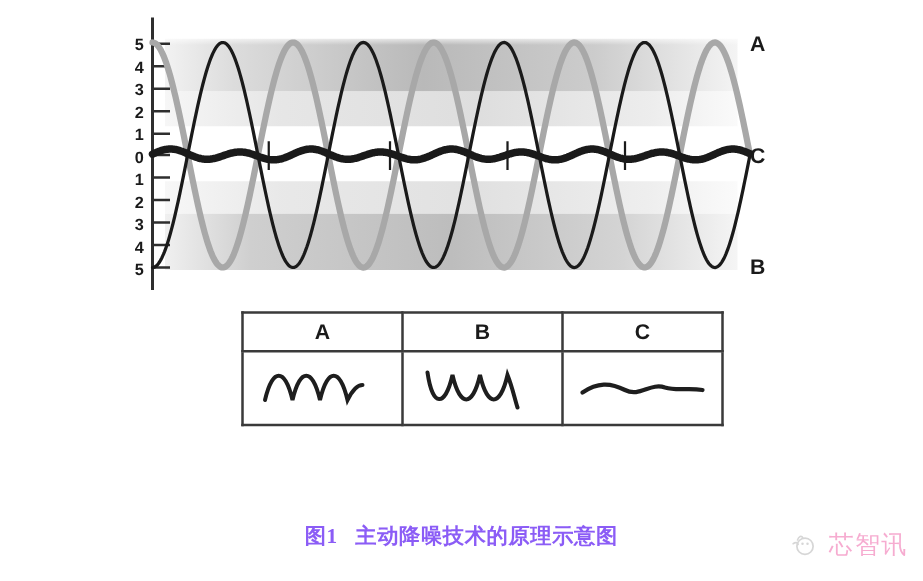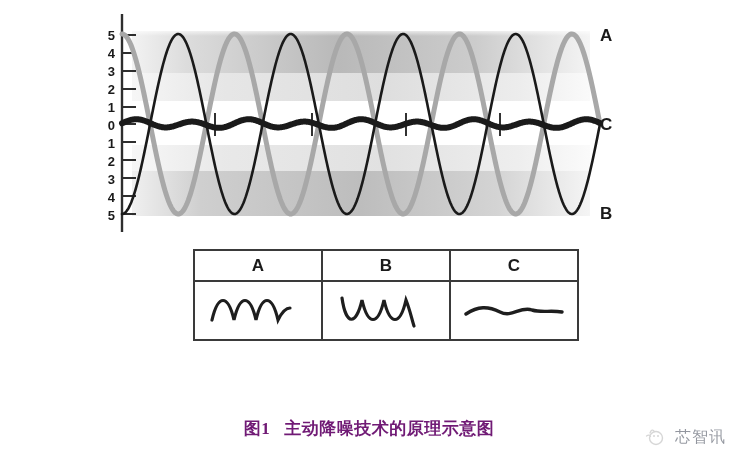--- a/index.html
+++ b/index.html
@@ -85,39 +85,39 @@
 
   
   #caption {
     position: absolute;
     left: 0;
     top: 417px;
     width: 738px;
     text-align: center;
     font-size: 17px;
     font-weight: 700;
-    color: #701a75;
+    color: #8b5cf6;
     font-family: "Liberation Serif", "DejaVu Serif", serif;
     letter-spacing: 0.5px;
   }
   #caption .cap-num { margin-right: 14px; }
 
   
   #watermark {
     position: absolute;
     right: 12px;
     bottom: 16px;
     display: flex;
     align-items: center;
     gap: 7px;
     opacity: 0.45;
   }
   #watermark .wm-text {
-    font-size: 16px;
-    color: #0f172a;
+    font-size: 20px;
+    color: #ec4899;
     font-family: Liberation Mono, monospace;
     letter-spacing: 1px;
   }
 </style>
 </head>
 <body>
 
 <div id="figure-area">
 
   <svg id="chart-svg" width="738" height="240" viewBox="0 0 738 240">

